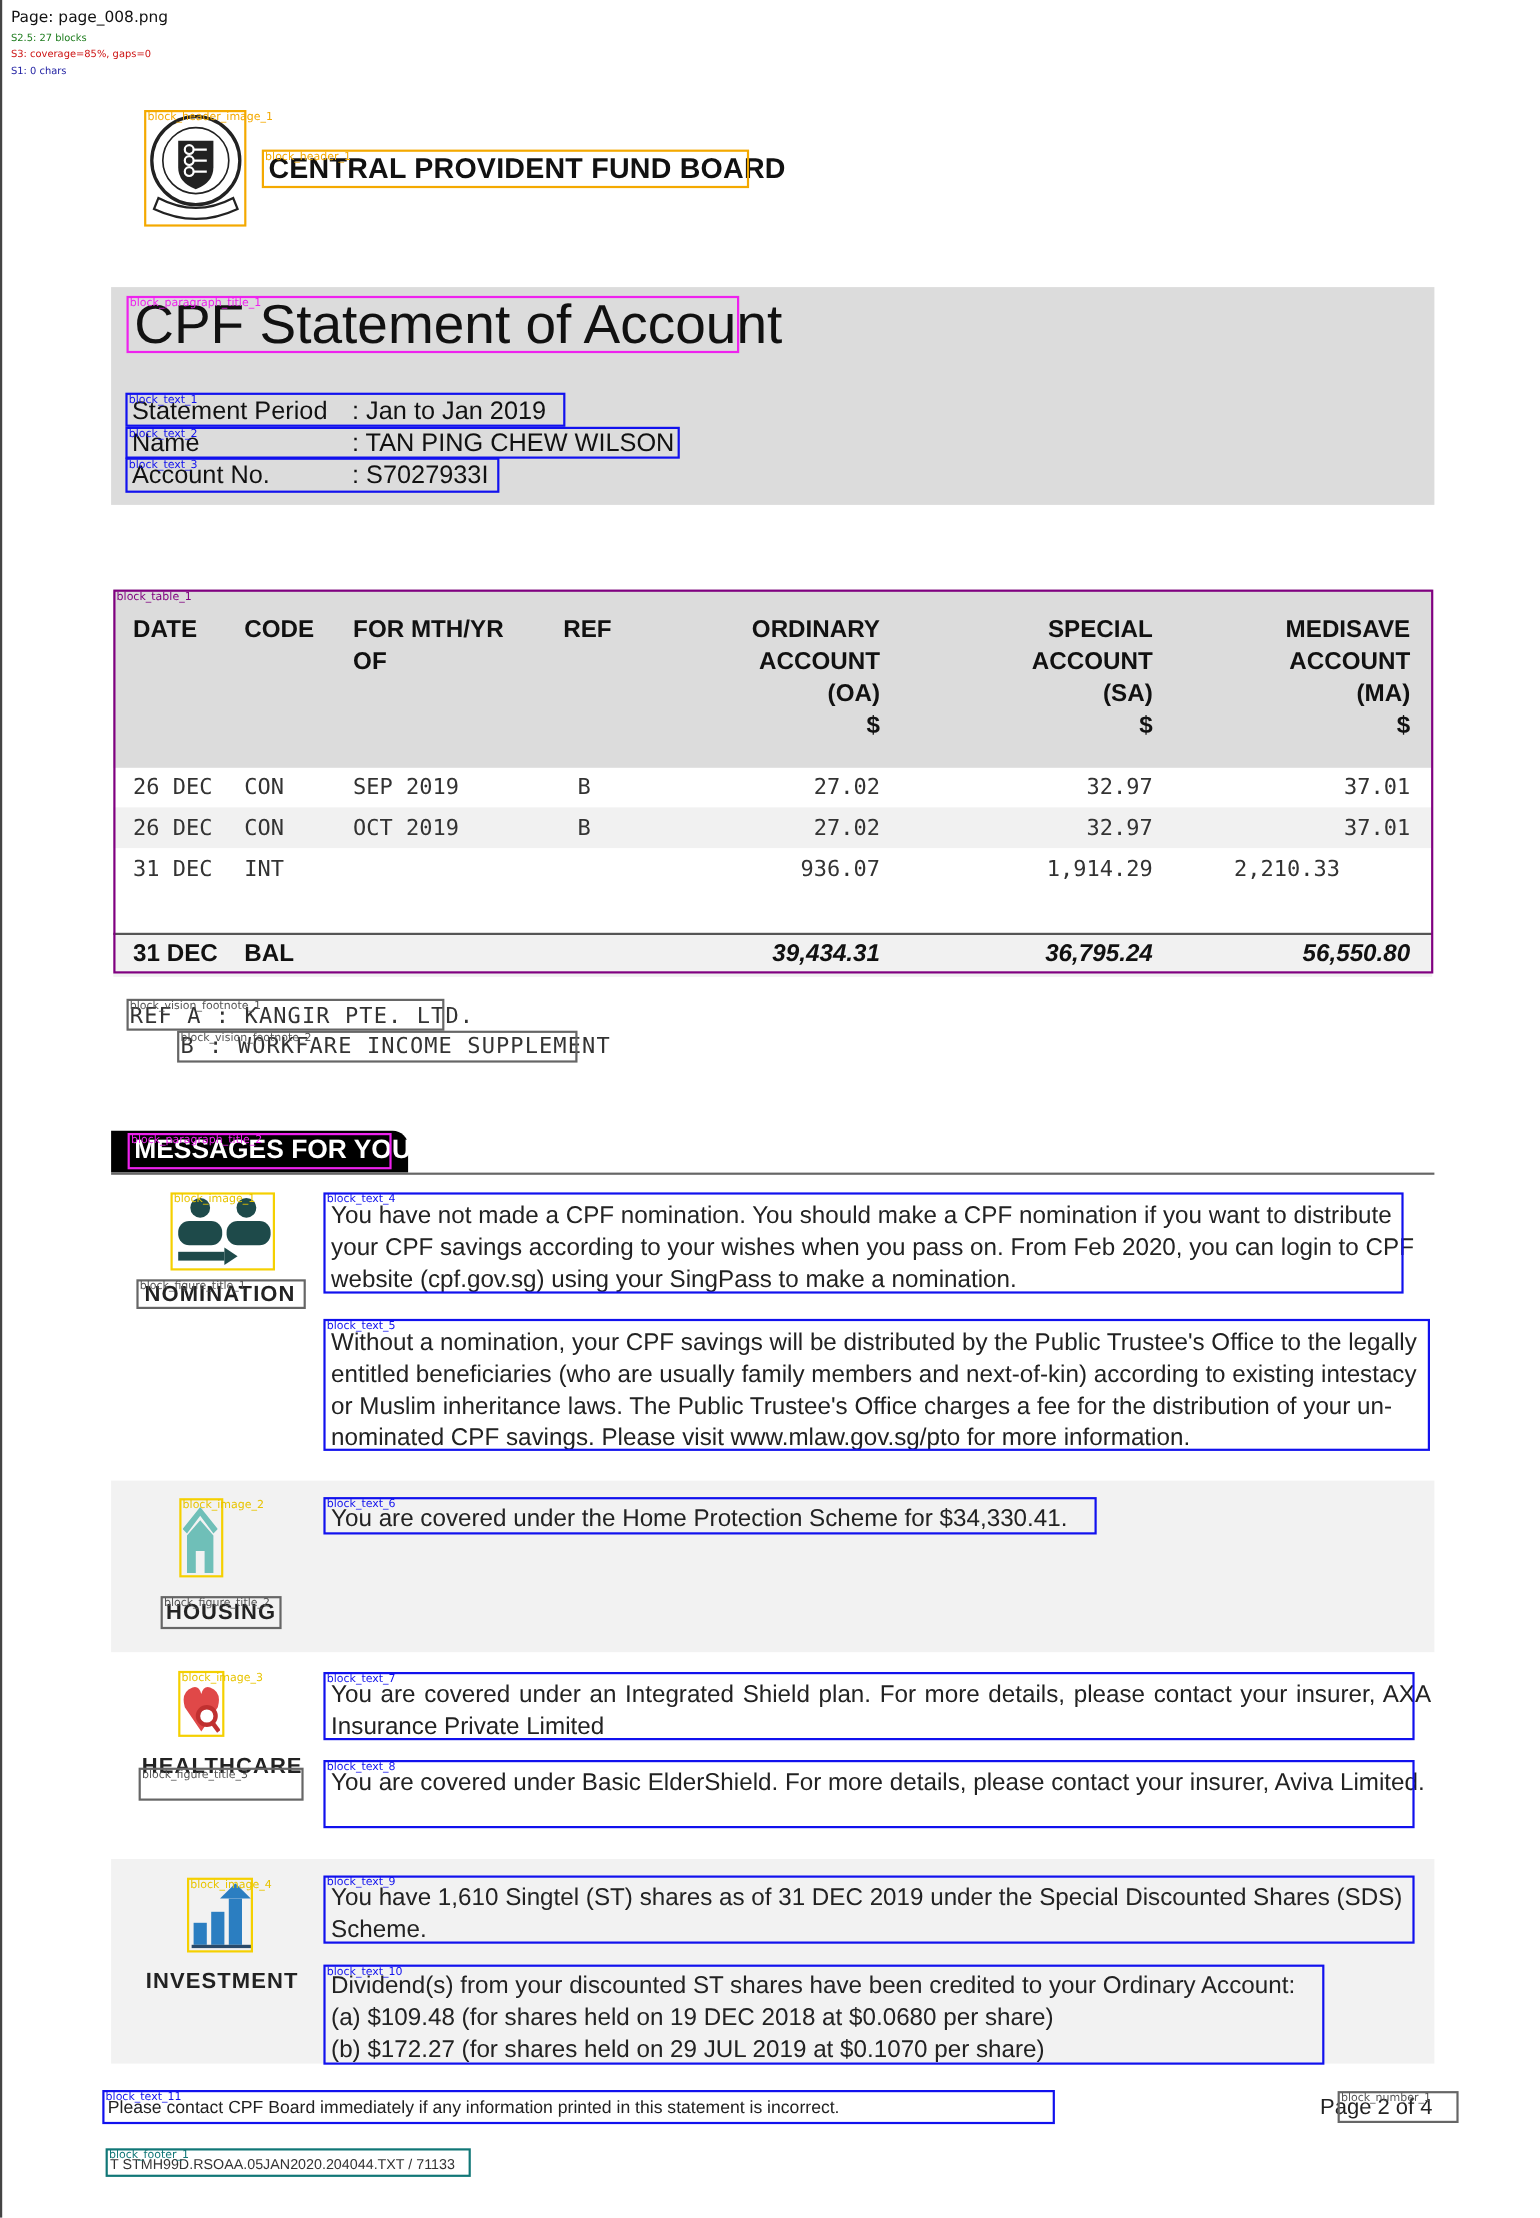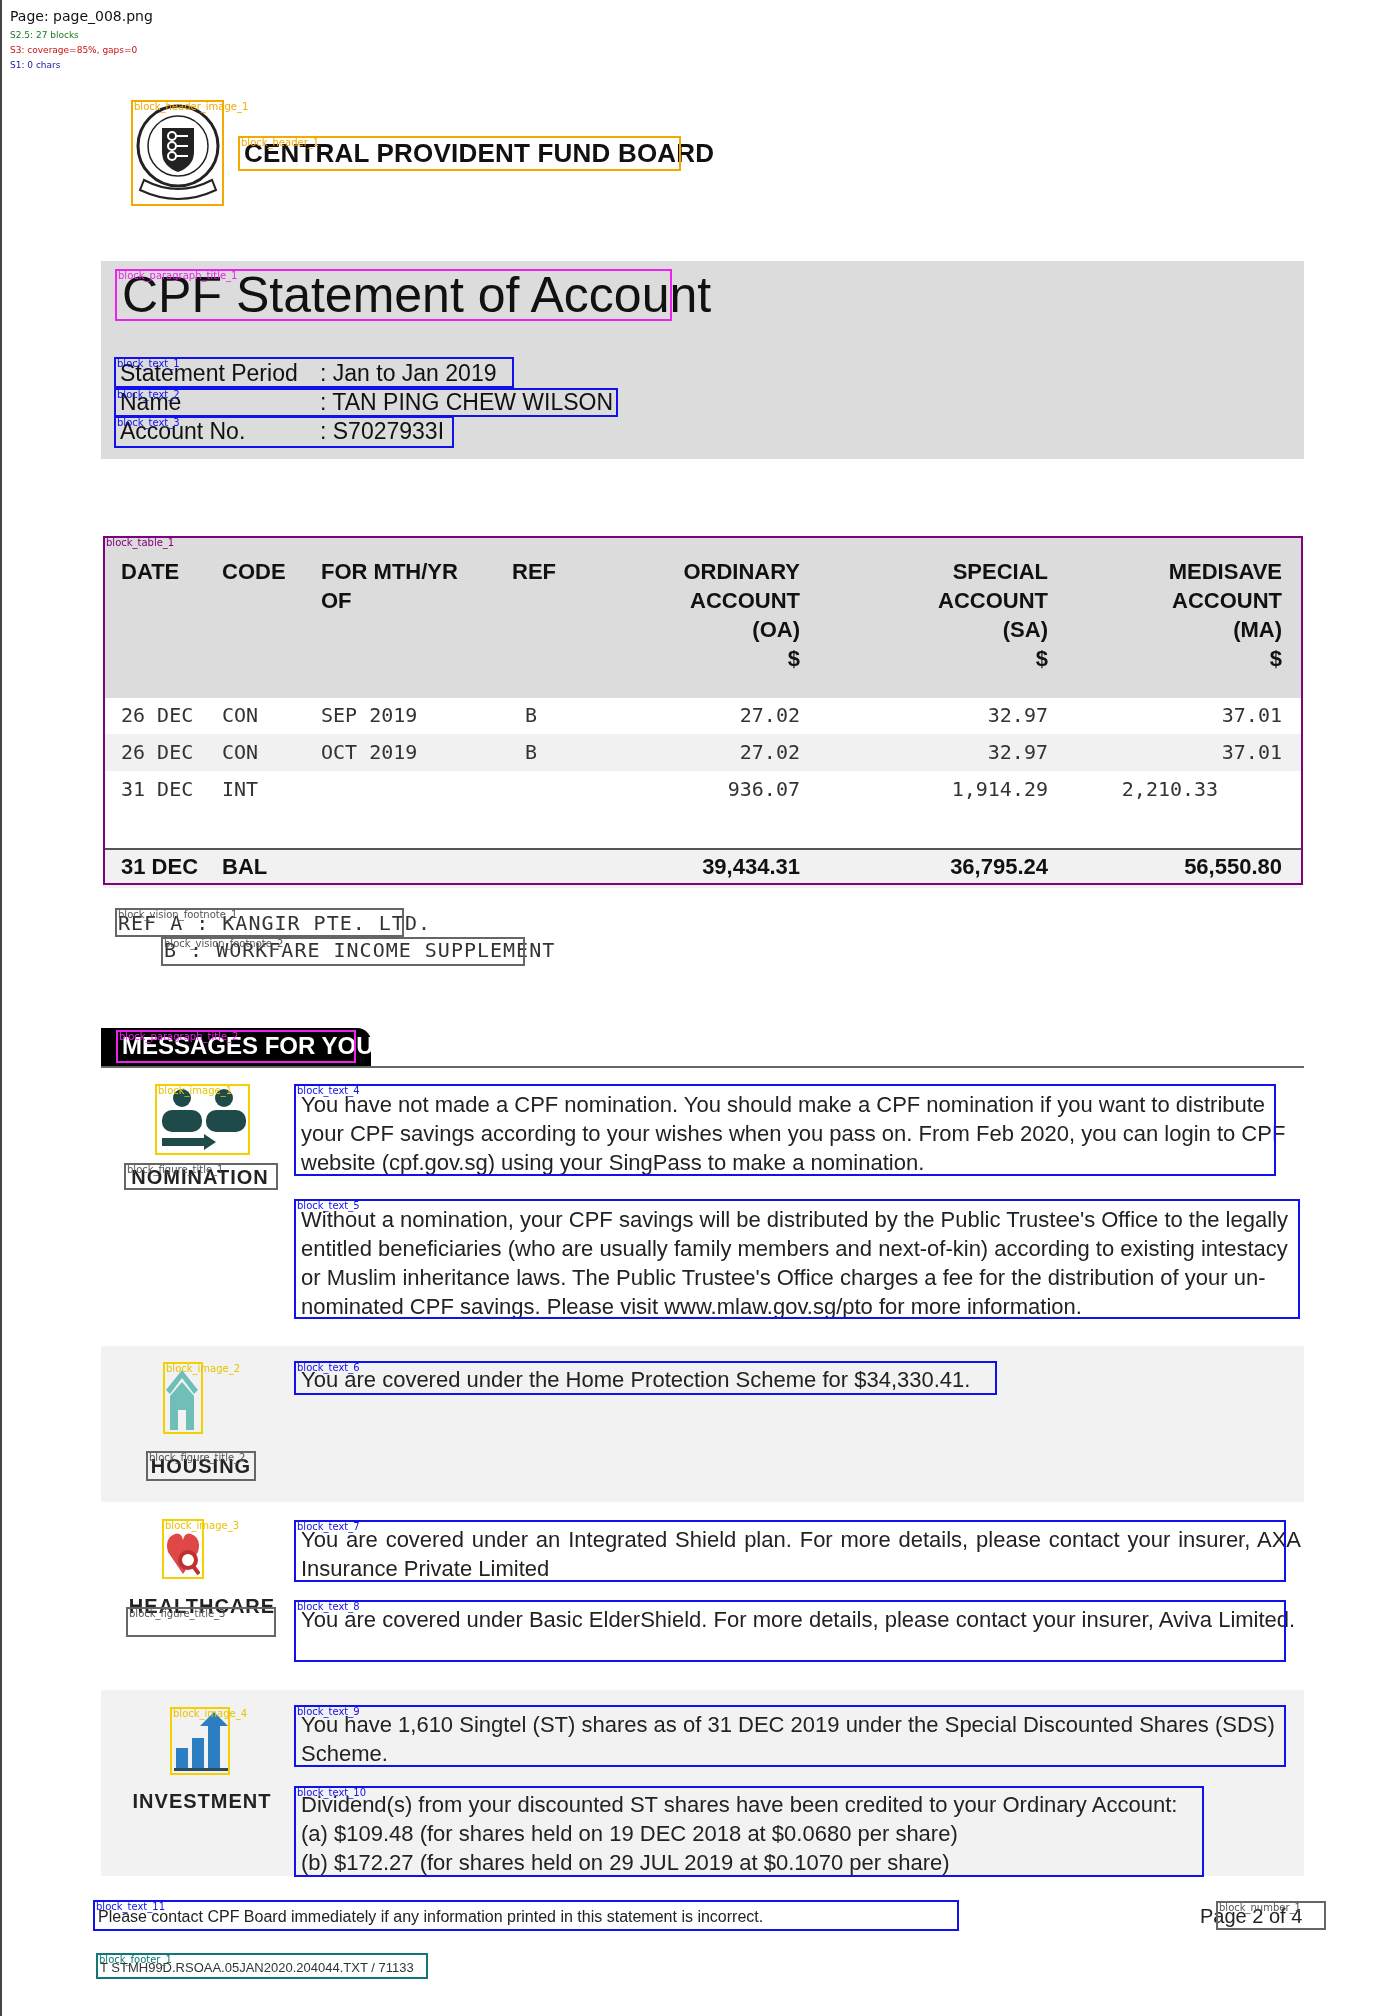--- a/index.html
+++ b/index.html
@@ -28,21 +28,21 @@
   .info { left: 120px; font-size: 23px; font-family: "Liberation Sans", sans-serif; color: #111; }
   .info .k { display: inline-block; width: 200px; }
   .table-bg { left: 103px; top: 536px; width: 1199px; height: 162px; background: #dcdcdc; }
   .th { font-size: 22px; font-weight: bold; font-family: "Liberation Sans", sans-serif; color: #111; line-height: 29px; }
   .th.r { text-align: right; }
   .td { font-size: 20px; font-family: "DejaVu Sans Mono", monospace; color: #333; }
   .td.r { text-align: right; }
   .row-alt { left: 103px; width: 1199px; height: 37px; background: #f1f1f1; }
   .total-bg { left: 103px; top: 848px; width: 1199px; height: 38px; background: #f1f1f1; border-top: 2px solid #555; }
   .tot { font-size: 22px; font-weight: bold; font-family: "Liberation Sans", sans-serif; color: #111; }
-  .tot.r { text-align: right; }
+  .tot.r { text-align: right; font-style: italic; }
   .foot { font-size: 20px; font-family: "DejaVu Sans Mono", monospace; color: #333; letter-spacing: 1px; }
   .msg-tab { left: 101px; top: 1028px; width: 270px; height: 38px; background: #000; border-top-right-radius: 14px; }
   .msg-line { left: 101px; top: 1066px; width: 1203px; height: 2px; background: #666; }
   .msg-title { left: 122px; top: 1032px; font-size: 24px; font-weight: bold; font-family: "Liberation Sans", sans-serif; color: #fff; }
   .sect-bg { left: 101px; width: 1203px; background: #f2f2f2; }
   .para { font-size: 22px; font-family: "Liberation Sans", sans-serif; color: #222; line-height: 29px; }
   .caption { font-size: 20px; font-weight: bold; font-family: "Liberation Sans", sans-serif; color: #222; letter-spacing: 1px; text-align: center; }
   .footer-code { font-size: 13px; font-family: "Liberation Sans", sans-serif; color: #333; }
 </style>
 </head>

